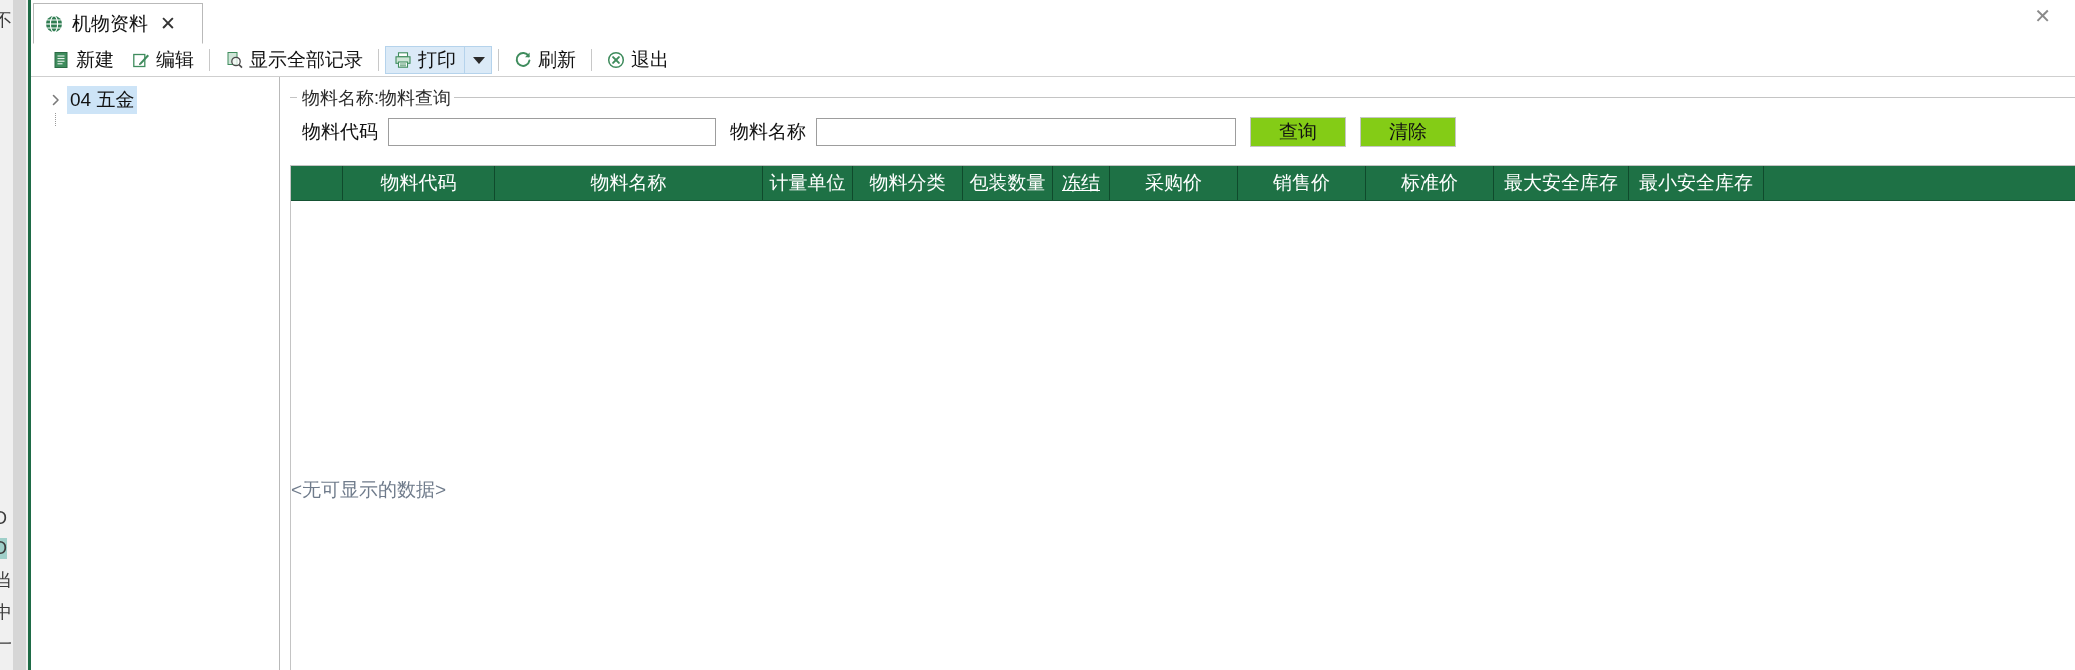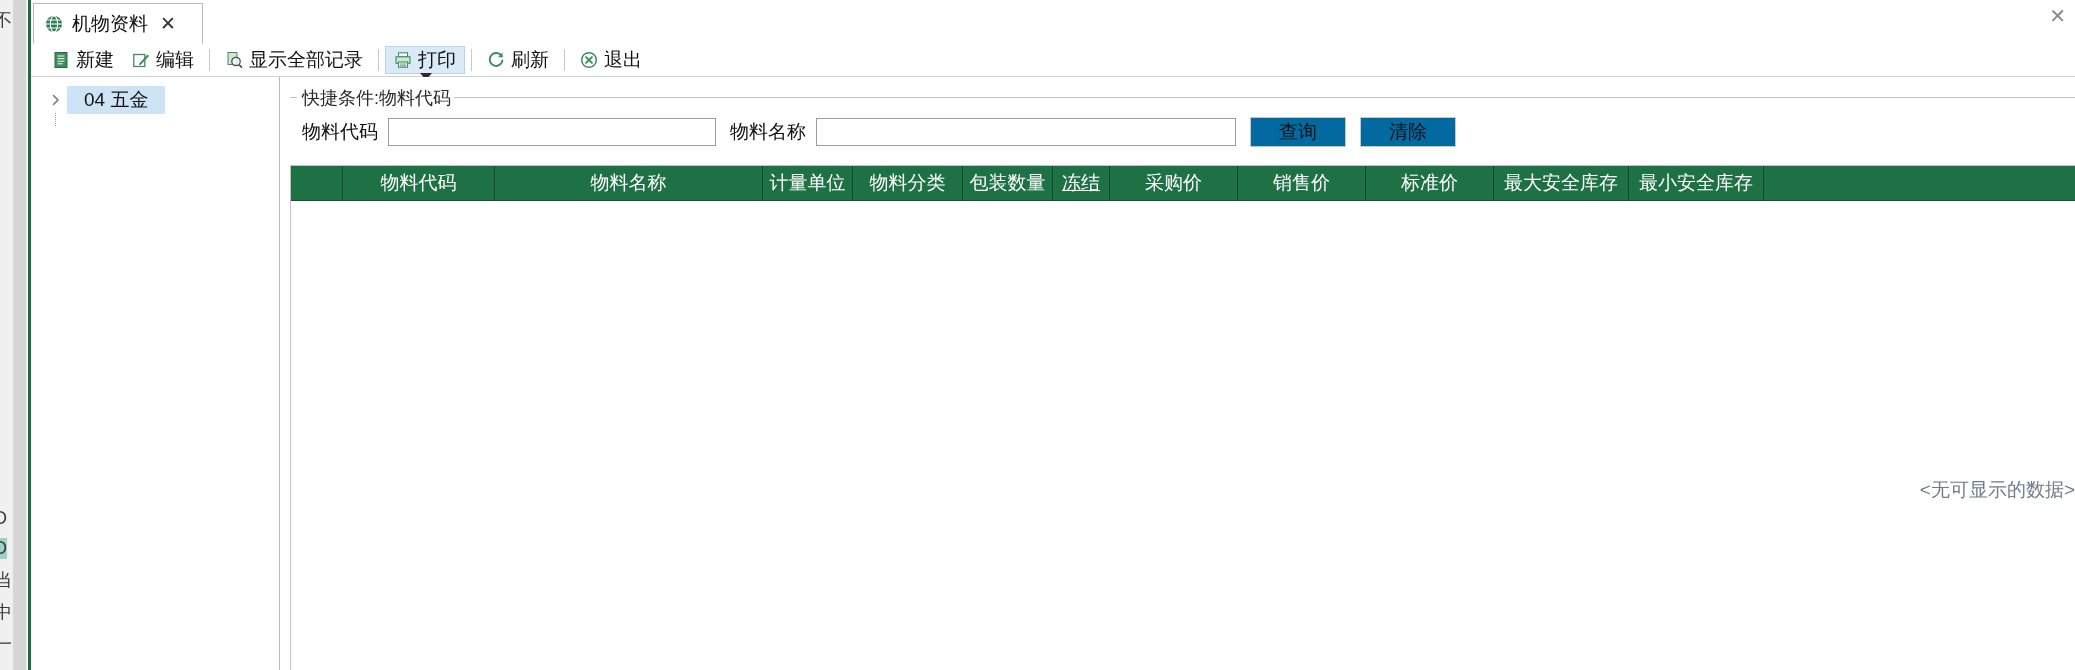--- a/index.html
+++ b/index.html
@@ -32,21 +32,21 @@
   }
   .host-frag.hl { background: #9fcfc9; }
 
   .host-edge {
     position: absolute; left: 28px; top: 0; width: 3px; height: 670px;
     background: #1e6b46;
   }
 
   
   .tabbar {
-    position: absolute; left: 31px; top: 0; right: 0; height: 44px;
+    position: absolute; left: 31px; top: 0; right: 15px; height: 44px;
     background: #ffffff;
     border-bottom: 1px solid #b9b9b9;
   }
   .tab {
     position: absolute; left: 2px; top: 3px;
     height: 41px; width: 170px;
     box-sizing: border-box;
     background: #ffffff;
     border: 1px solid #b9b9b9;
     border-bottom: 1px solid #ffffff;
@@ -89,21 +89,20 @@
     width: 0; height: 0;
     border-left: 6px solid transparent;
     border-right: 6px solid transparent;
     border-top: 7px solid #2b2b2b;
     margin-left: 2px;
   }
   .tb-split {
     display: flex; align-items: center;
     height: 28px; background: #dbeaf7; border: 1px solid #b5d3ec;
     box-sizing: border-box;
-    flex-direction: column;
   }
   .tb-split .tb-btn { border: none; background: transparent; }
   .tb-split .tb-divider { width: 1px; height: 26px; background: #b5d3ec; }
   .tb-split .caret-zone {
     display: flex; align-items: center; justify-content: center;
     width: 26px; height: 26px; cursor: pointer;
   }
   .ico { width: 18px; height: 18px; display: block; flex: 0 0 auto; }
 
   
@@ -130,21 +129,21 @@
     width: 22px; height: 26px; flex: 0 0 auto; position: relative;
   }
   .tree-guide::before {
     content: ""; position: absolute; left: 10px; top: -3px; bottom: 13px;
     border-left: 1px dotted #9a9a9a;
   }
   .tree-guide::after {
     content: ""; position: absolute; left: 10px; top: 13px; width: 11px;
     border-top: 1px dotted #9a9a9a;
   }
-  .tree-text { padding: 1px 17px; white-space: nowrap; }
+  .tree-text { padding: 1px 3px; white-space: nowrap; }
   .tree-row.selected .tree-text { background: #cde4f7; }
   .tree-stub {
     position: absolute; left: 24px; top: 26px; height: 13px;
     border-left: 1px dotted #9a9a9a;
   }
 
   .rightpane {
     position: absolute; left: 280px; top: 77px; right: 0; bottom: 0;
     background: #ffffff; overflow: hidden;
   }
@@ -178,21 +177,21 @@
     border: 1px solid #9d9d9d; background: #ffffff;
     font-size: 18px; color: #111; padding: 0 5px;
     font-family: "Liberation Sans", sans-serif;
     outline: none;
   }
   .fl-input.code { width: 328px; }
   .fl-input.name { width: 420px; }
   .fl-gap { width: 14px; }
   .fl-btn {
     width: 96px; height: 30px; box-sizing: border-box;
-    border: 1px solid #c6c6c6; background: #0369a1;
+    border: 1px solid #c6c6c6; background: #84cc16;
     font-size: 19px; color: #111; cursor: pointer;
     font-family: "Liberation Sans", sans-serif;
     display: flex; align-items: center; justify-content: center;
   }
 
   
   .gridwrap {
     position: absolute; left: 10px; top: 88px; right: 0; bottom: 0;
     border: 1px solid #c4c4c4;
     border-right: none; border-bottom: none;
@@ -209,21 +208,21 @@
     border-right: 1px solid #0f4a2c;
     box-sizing: border-box; flex: 0 0 auto;
     cursor: pointer;
   }
   .grid-body {
     position: absolute; left: 0; right: 0; top: 35px; bottom: 0;
     background: #ffffff;
   }
   .empty-msg {
     position: absolute; left: 0; right: 0; top: 276px;
-    text-align: right; font-size: 19px; color: #6f7b8b;
+    text-align: left; font-size: 19px; color: #6f7b8b;
     white-space: nowrap;
   }
 </style>
 </head>
 <body>
 
 <div id="app">
 
   <div class="host-strip">
     <div class="host-scroll"></div>
@@ -353,21 +352,21 @@
           <span class="tree-text">04 五金</span>
         </div>
       </div>
   </div>
 
   <div class="rightpane">
 
     <div class="groupbox">
       <div class="gb-line-l"></div>
       <div class="gb-line-r"></div>
-      <div class="gb-title">快捷条件:物料代码</div>
+      <div class="gb-title">物料名称:物料查询</div>
 
       <div class="filter-row">
         <span class="fl-label">物料代码</span>
         <input class="fl-input code" type="text" placeholder="" style="">
         <span class="fl-gap"></span>
         <span class="fl-label">物料名称</span>
         <input class="fl-input name" type="text" placeholder="" style="">
         <span class="fl-gap"></span>
         <div class="fl-btn">查询</div>
         <span class="fl-gap"></span>

